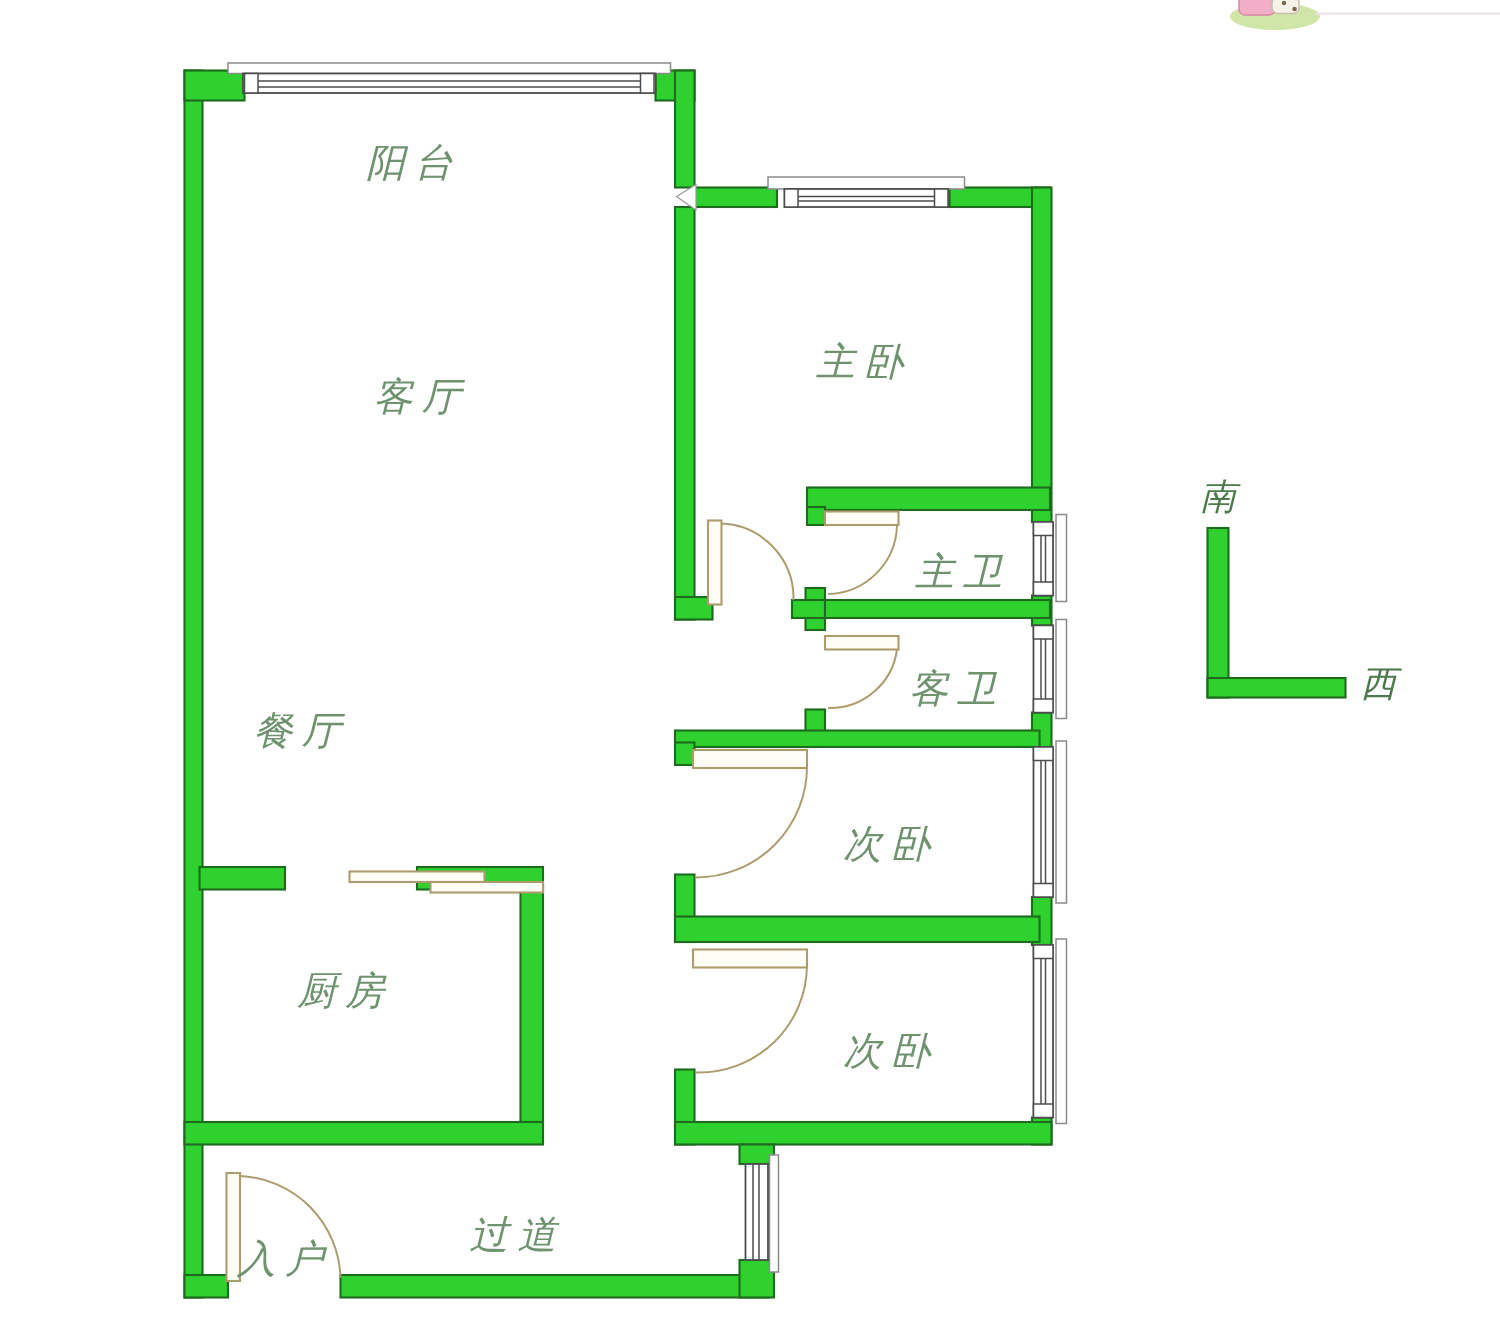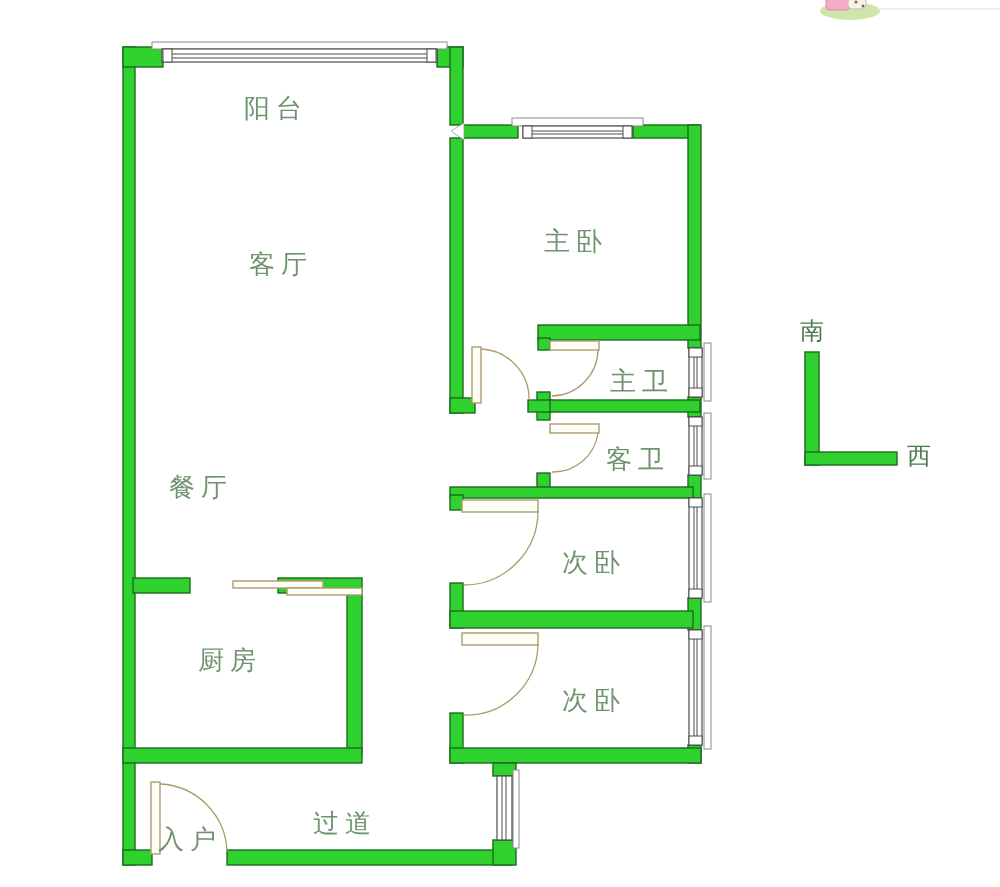--- a/index.html
+++ b/index.html
@@ -6,21 +6,21 @@
     --wall:#2ed12e;
     --wall-border:#1e6b1e;
     --label:#6f936f;
     --compass:#4c7a4c;
     --door:#ab9c6d;
     --win:#4d4d4d;
     --bg:#ffffff;
   }
   html,body{margin:0;padding:0;background:var(--bg);}
   .plan-wrap{position:relative;width:1000px;height:887px;background:var(--bg);overflow:hidden;
-    font-family:"Liberation Serif","DejaVu Serif",serif;}
+    font-family:"Liberation Serif","DejaVu Serif",serif;font-style:italic;}
   svg{display:block;}
   .wall{fill:var(--wall);stroke:var(--wall-border);stroke-width:1.4;}
   .win-sill{fill:#ffffff;stroke:#8a8a8a;stroke-width:1;}
   .win-main{fill:#ffffff;stroke:var(--win);stroke-width:1.2;}
   .win-block{fill:#ffffff;stroke:var(--win);stroke-width:1;}
   .win-line{stroke:var(--win);stroke-width:1;}
   .door-leaf{fill:#fffef6;stroke:var(--door);stroke-width:1.4;}
   .door-arc{fill:none;stroke:var(--door);stroke-width:1.3;}
   .room-label{fill:var(--label);font-size:26px;letter-spacing:6px;text-anchor:middle;}
   .compass-label{fill:var(--compass);font-size:24px;text-anchor:middle;}

